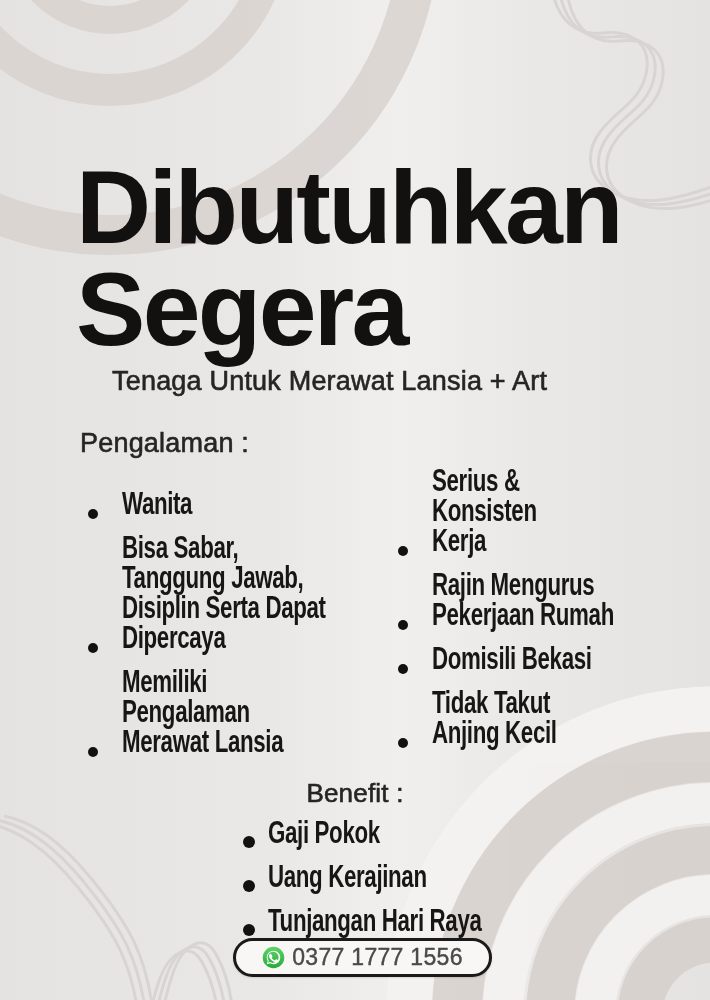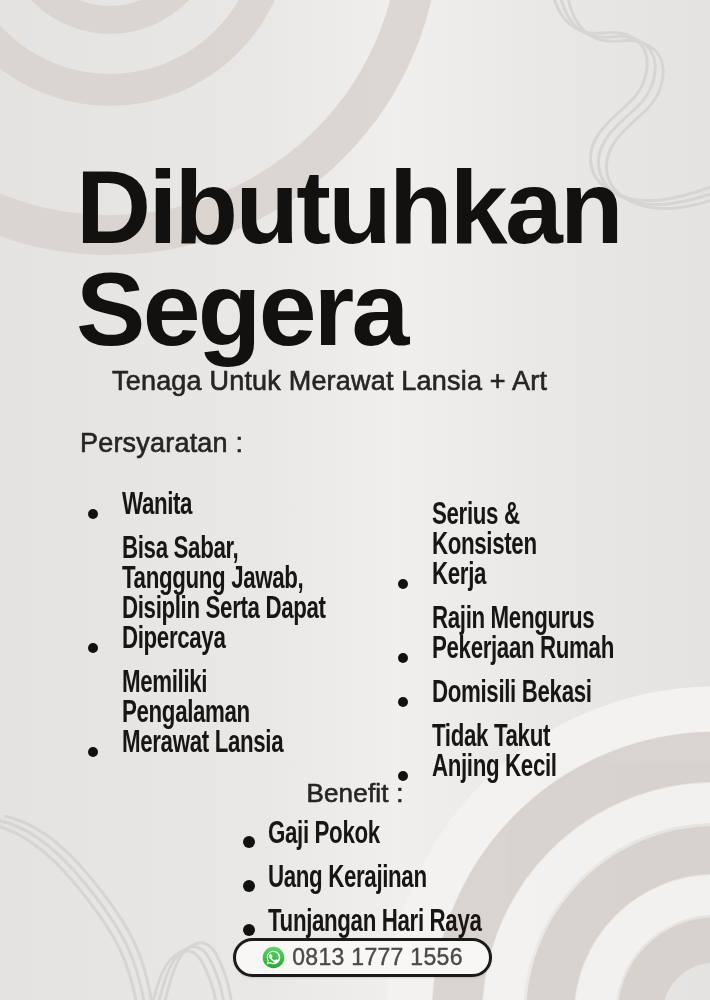--- a/index.html
+++ b/index.html
@@ -25,21 +25,21 @@
   ul.blist{list-style:none;margin:0;padding:0;position:absolute;}
   ul.blist li{display:flex;align-items:flex-end;margin:0 0 14px 0;}
   .dot{flex:none;width:10px;height:10px;border-radius:50%;background:#111;margin-top:10px;}
   .item-text{
     display:block;font-size:31px;line-height:30px;font-weight:bold;
     letter-spacing:-0.5px;color:#171615;white-space:pre-line;
     transform:scaleX(0.72);transform-origin:left top;width:360px;
   }
   .req-left{left:88px;top:489px;width:320px;}
   .req-left .dot{margin-right:24px;}
-  .req-right{left:398px;top:499px;width:300px;}
+  .req-right{left:398px;top:466px;width:300px;}
   .req-right .dot{margin-right:24px;}
 
   .benefit-heading{position:absolute;left:80px;right:80px;top:780px;text-align:center;font-size:26px;line-height:1;}
   .benefit-list{left:243px;top:818px;width:420px;}
   .benefit-list li{margin:0;}
   .benefit-list .dot{width:12px;height:12px;margin-top:9px;margin-right:13px;}
 
   .contact-pill{
     position:absolute;left:233px;top:938px;width:259px;height:39px;box-sizing:border-box;
     border:3px solid #1b1a19;border-radius:21px;background:#f8f7f5;
@@ -89,21 +89,21 @@
       <path d="M-10,824 C30,832 62,866 88,900 C114,934 130,960 138,1012 C146,1052 146,1020 158,984 C168,952 190,940 202,962 C212,980 216,998 218,1014" transform="translate(7,-4)"></path>
       <path d="M-10,824 C30,832 62,866 88,900 C114,934 130,960 138,1012 C146,1052 146,1020 158,984 C168,952 190,940 202,962 C212,980 216,998 218,1014" transform="translate(14,-8)"></path>
     </g>
   </svg>
 
   <h1 class="title">Dibutuhkan
 Segera</h1>
 
   <div class="subtitle medium">Tenaga Untuk Merawat Lansia + Art</div>
 
-  <div class="req-heading medium">Persyaratan :</div>
+  <div class="req-heading medium">Pengalaman :</div>
 
   <ul class="blist req-left">
     <li>
       <span class="dot"></span>
       <span class="item-text">Wanita</span>
     </li>
     <li>
       <span class="dot"></span>
       <span class="item-text">Bisa Sabar,
 Tanggung Jawab,
@@ -164,16 +164,16 @@
           <linearGradient id="wag" x1="0" y1="0" x2="0" y2="1">
             <stop offset="0" stop-color="#5fd468"></stop>
             <stop offset="1" stop-color="#27a937"></stop>
           </linearGradient>
         </defs>
         <circle cx="16" cy="16" r="15" fill="url(#wag)"></circle>
         <path fill="#ffffff" d="M16 6.5c-5.2 0-9.4 4.2-9.4 9.4 0 1.8.5 3.4 1.4 4.9l-1.5 4.7 4.9-1.4c1.4.8 3 1.2 4.6 1.2 5.2 0 9.4-4.2 9.4-9.4S21.2 6.5 16 6.5zm0 17c-1.5 0-3-.4-4.2-1.2l-.3-.2-2.9.8.8-2.8-.2-.3c-.9-1.3-1.3-2.8-1.3-4.3 0-4.2 3.4-7.6 7.6-7.6s7.6 3.4 7.6 7.6-3.4 7.6-7.6 7.6z"></path>
         <path fill="#ffffff" d="M12.9 11.7c-.2-.5-.4-.5-.7-.5h-.6c-.2 0-.5.1-.8.4-.3.3-1.1 1-1.1 2.5s1.1 2.9 1.3 3.1c.2.2 2.2 3.4 5.4 4.7 2.6 1 3.2.8 3.7.8.6-.1 1.8-.7 2-1.4.3-.7.3-1.3.2-1.4-.1-.1-.3-.2-.5-.3-.3-.2-1.8-.9-2.1-1-.3-.1-.5-.2-.7.2-.2.3-.7.9-.9 1.1-.2.2-.3.2-.6.1-.3-.2-1.2-.5-2.3-1.4-.8-.8-1.4-1.7-1.6-2-.2-.3 0-.4.1-.6l.5-.5c.1-.2.2-.3.3-.5.1-.2 0-.4 0-.5-.1-.2-.6-1.5-.9-2.3z"></path>
       </svg>
     </span>
-    <span class="phone">0813 1777 1556</span>
+    <span class="phone">0377 1777 1556</span>
   </div>
 
 </div>
 
 </body></html>

